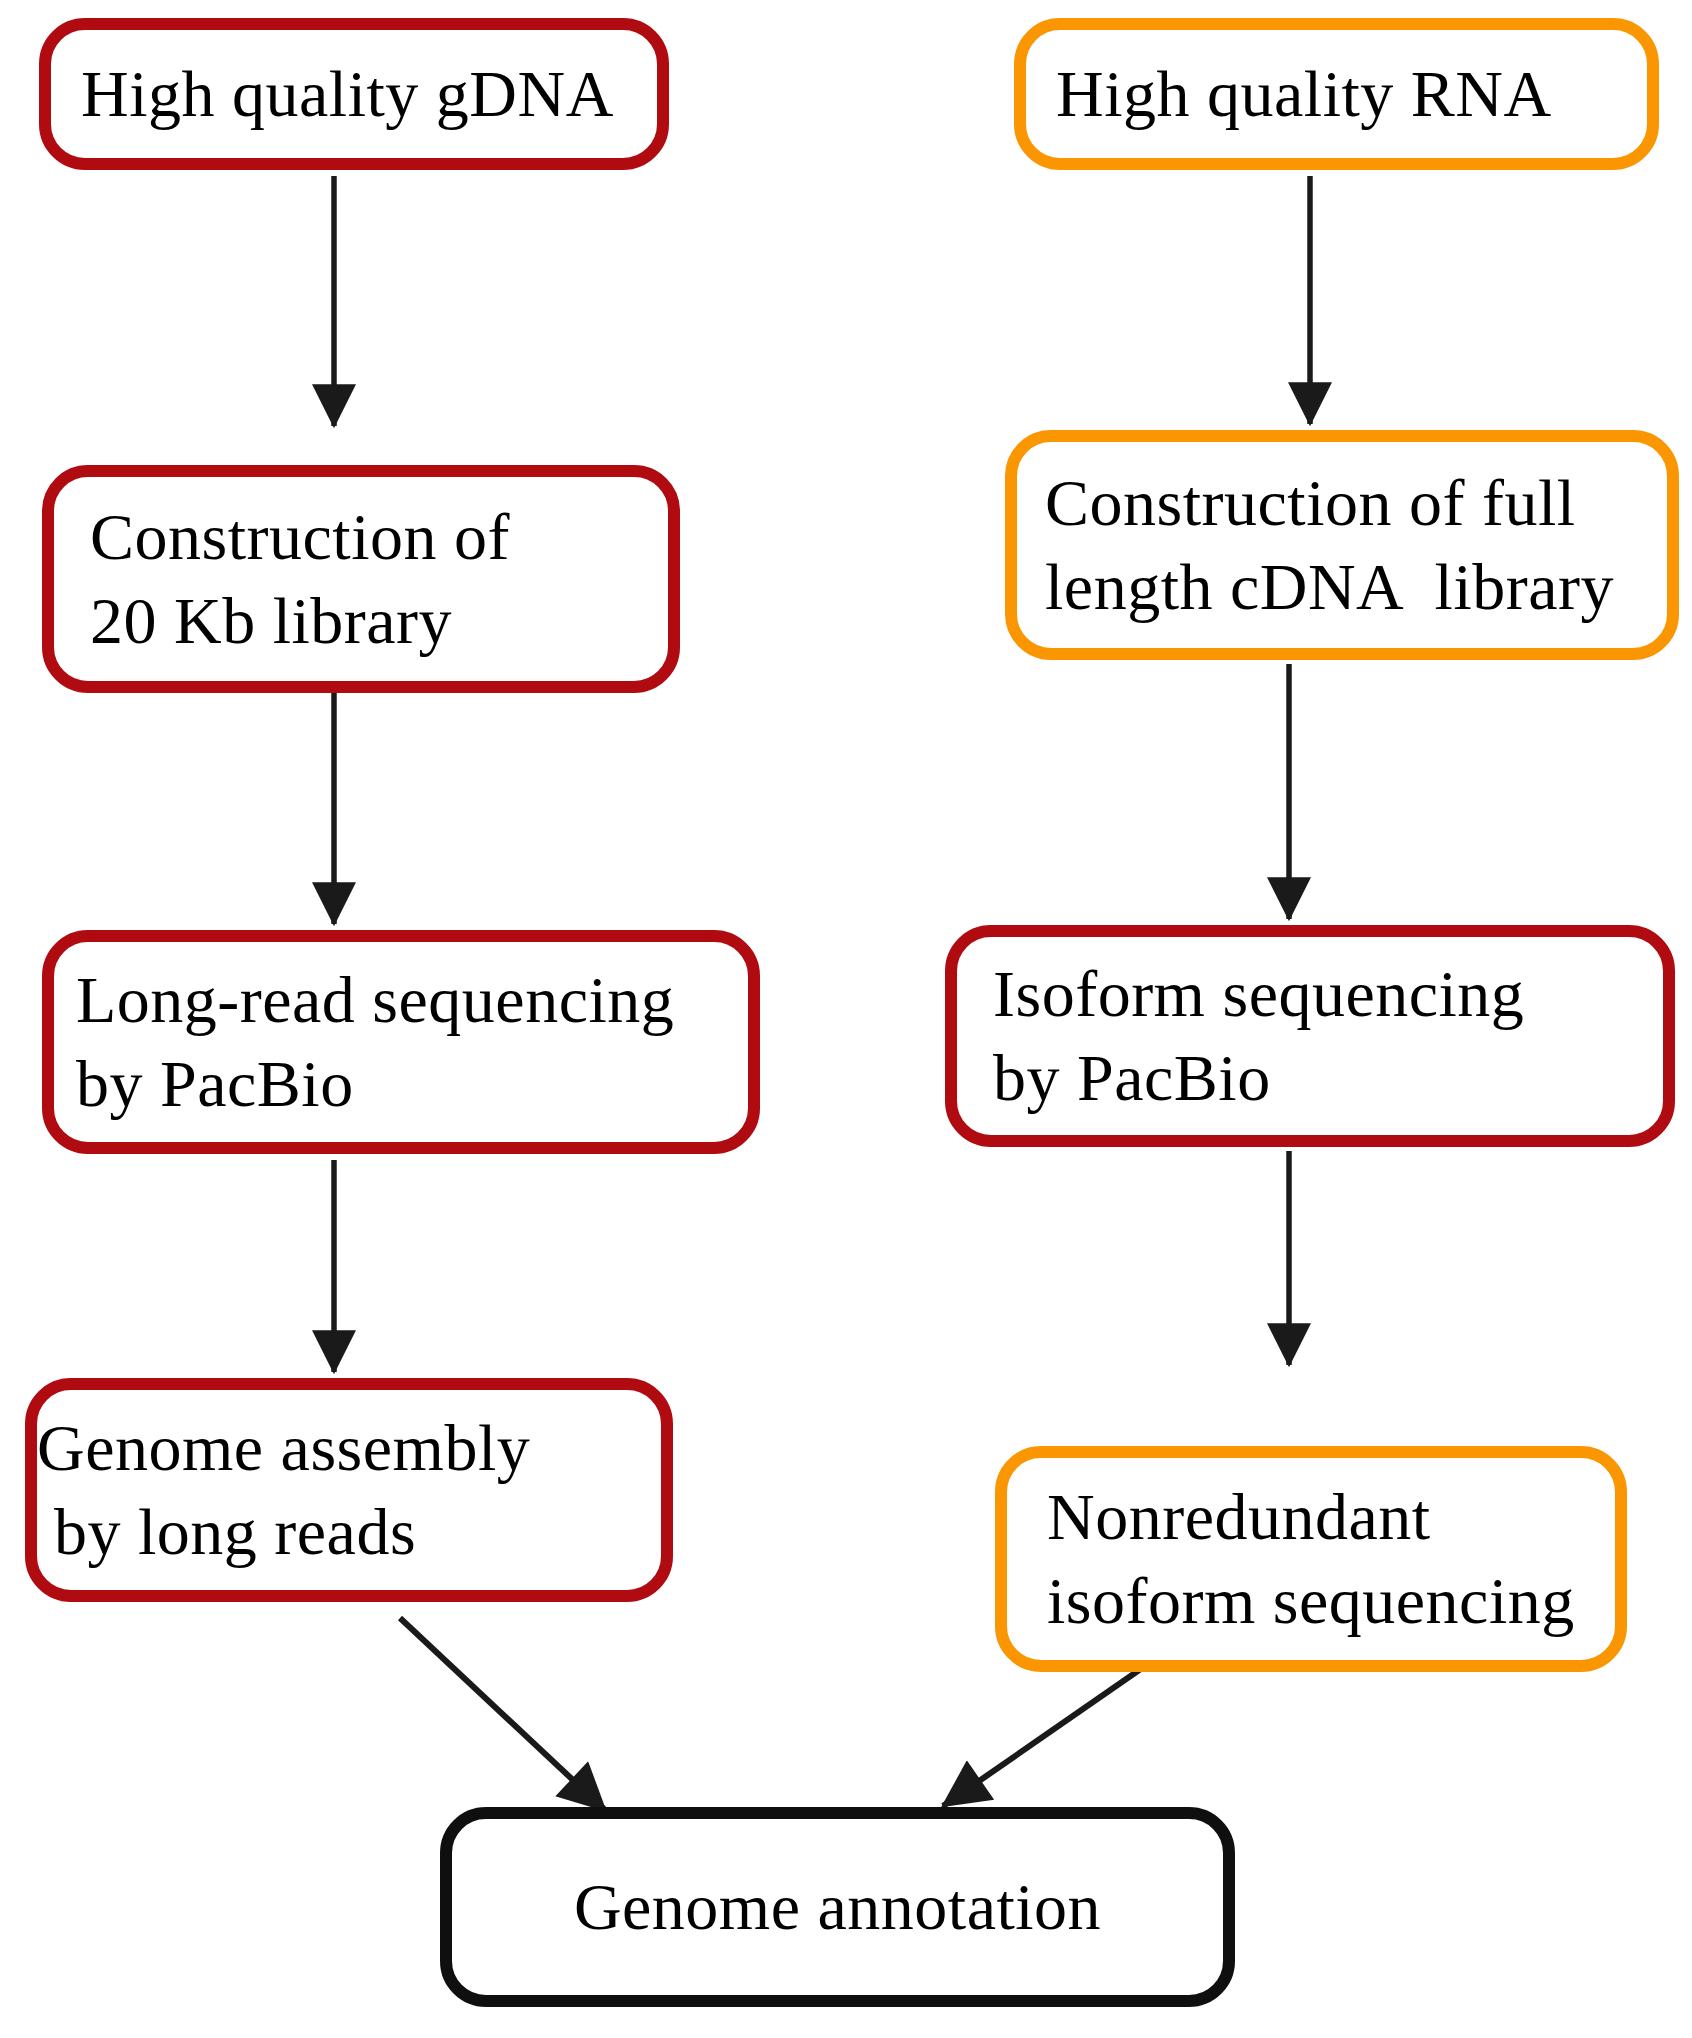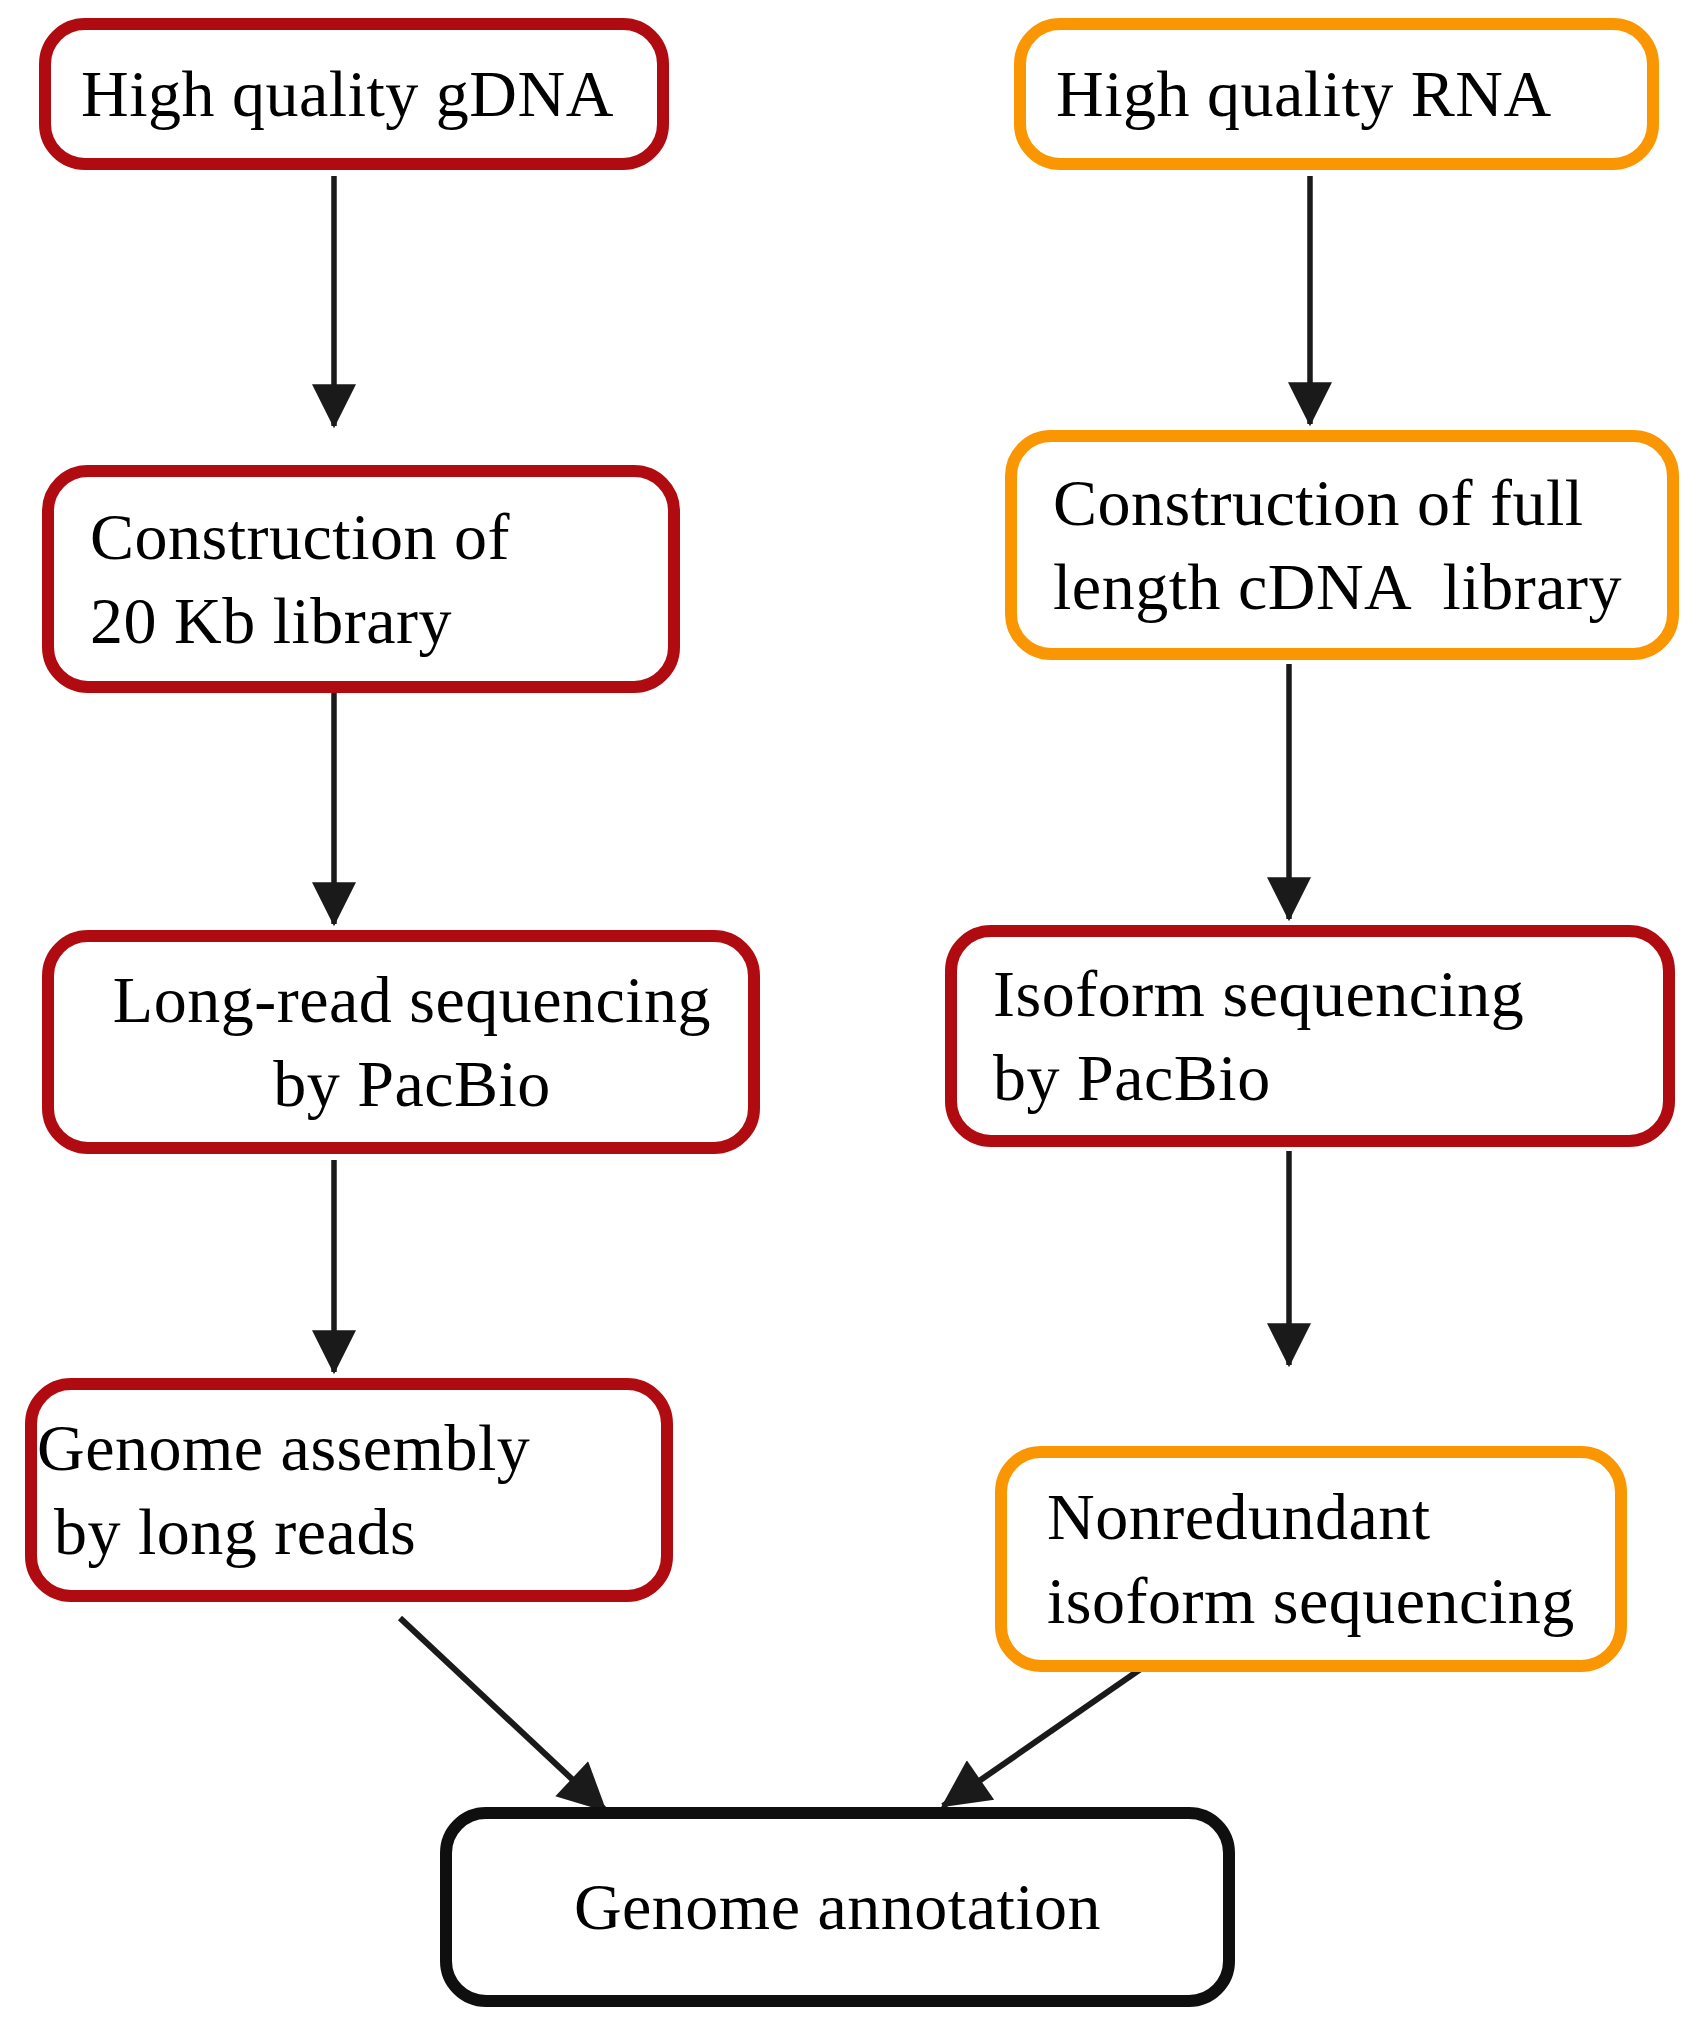--- a/index.html
+++ b/index.html
@@ -65,26 +65,26 @@
 
   <div class="box" style="left: 1014px; top: 18px; width: 645px; height: 152px; padding-left: 30px; border-color: rgb(251, 150, 3);">
     <div class="line">High quality RNA</div>
   </div>
 
   <div class="box" style="left: 42px; top: 432px; width: 638px; height: 228px; padding-left: 36px; border-color: rgb(176, 11, 16); margin-top: 33px;">
     <div class="line">Construction of</div>
     <div class="line">20 Kb library</div>
   </div>
 
-  <div class="box" style="left: 1005px; top: 430px; width: 674px; height: 230px; padding-left: 36px; border-color: rgb(251, 150, 3);">
+  <div class="box" style="left: 1005px; top: 430px; width: 674px; height: 230px; padding-left: 28px; border-color: rgb(251, 150, 3);">
     <div class="line">Construction of full</div>
     <div class="line">length cDNA  library</div>
   </div>
 
-  <div class="box" style="left: 42px; top: 930px; width: 718px; height: 224px; padding-left: 22px; border-color: rgb(176, 11, 16); text-align: center;">
+  <div class="box" style="left: 42px; top: 930px; width: 718px; height: 224px; padding-left: 22px; border-color: rgb(176, 11, 16);">
     <div class="line">Long-read sequencing</div>
     <div class="line">by PacBio</div>
   </div>
 
   <div class="box" style="left: 945px; top: 925px; width: 730px; height: 222px; padding-left: 36px; border-color: rgb(176, 11, 16);">
     <div class="line">Isoform sequencing</div>
     <div class="line">by PacBio</div>
   </div>
 
   <div class="box" style="left: 25px; top: 1378px; width: 648px; height: 224px; border-color: rgb(176, 11, 16);">

